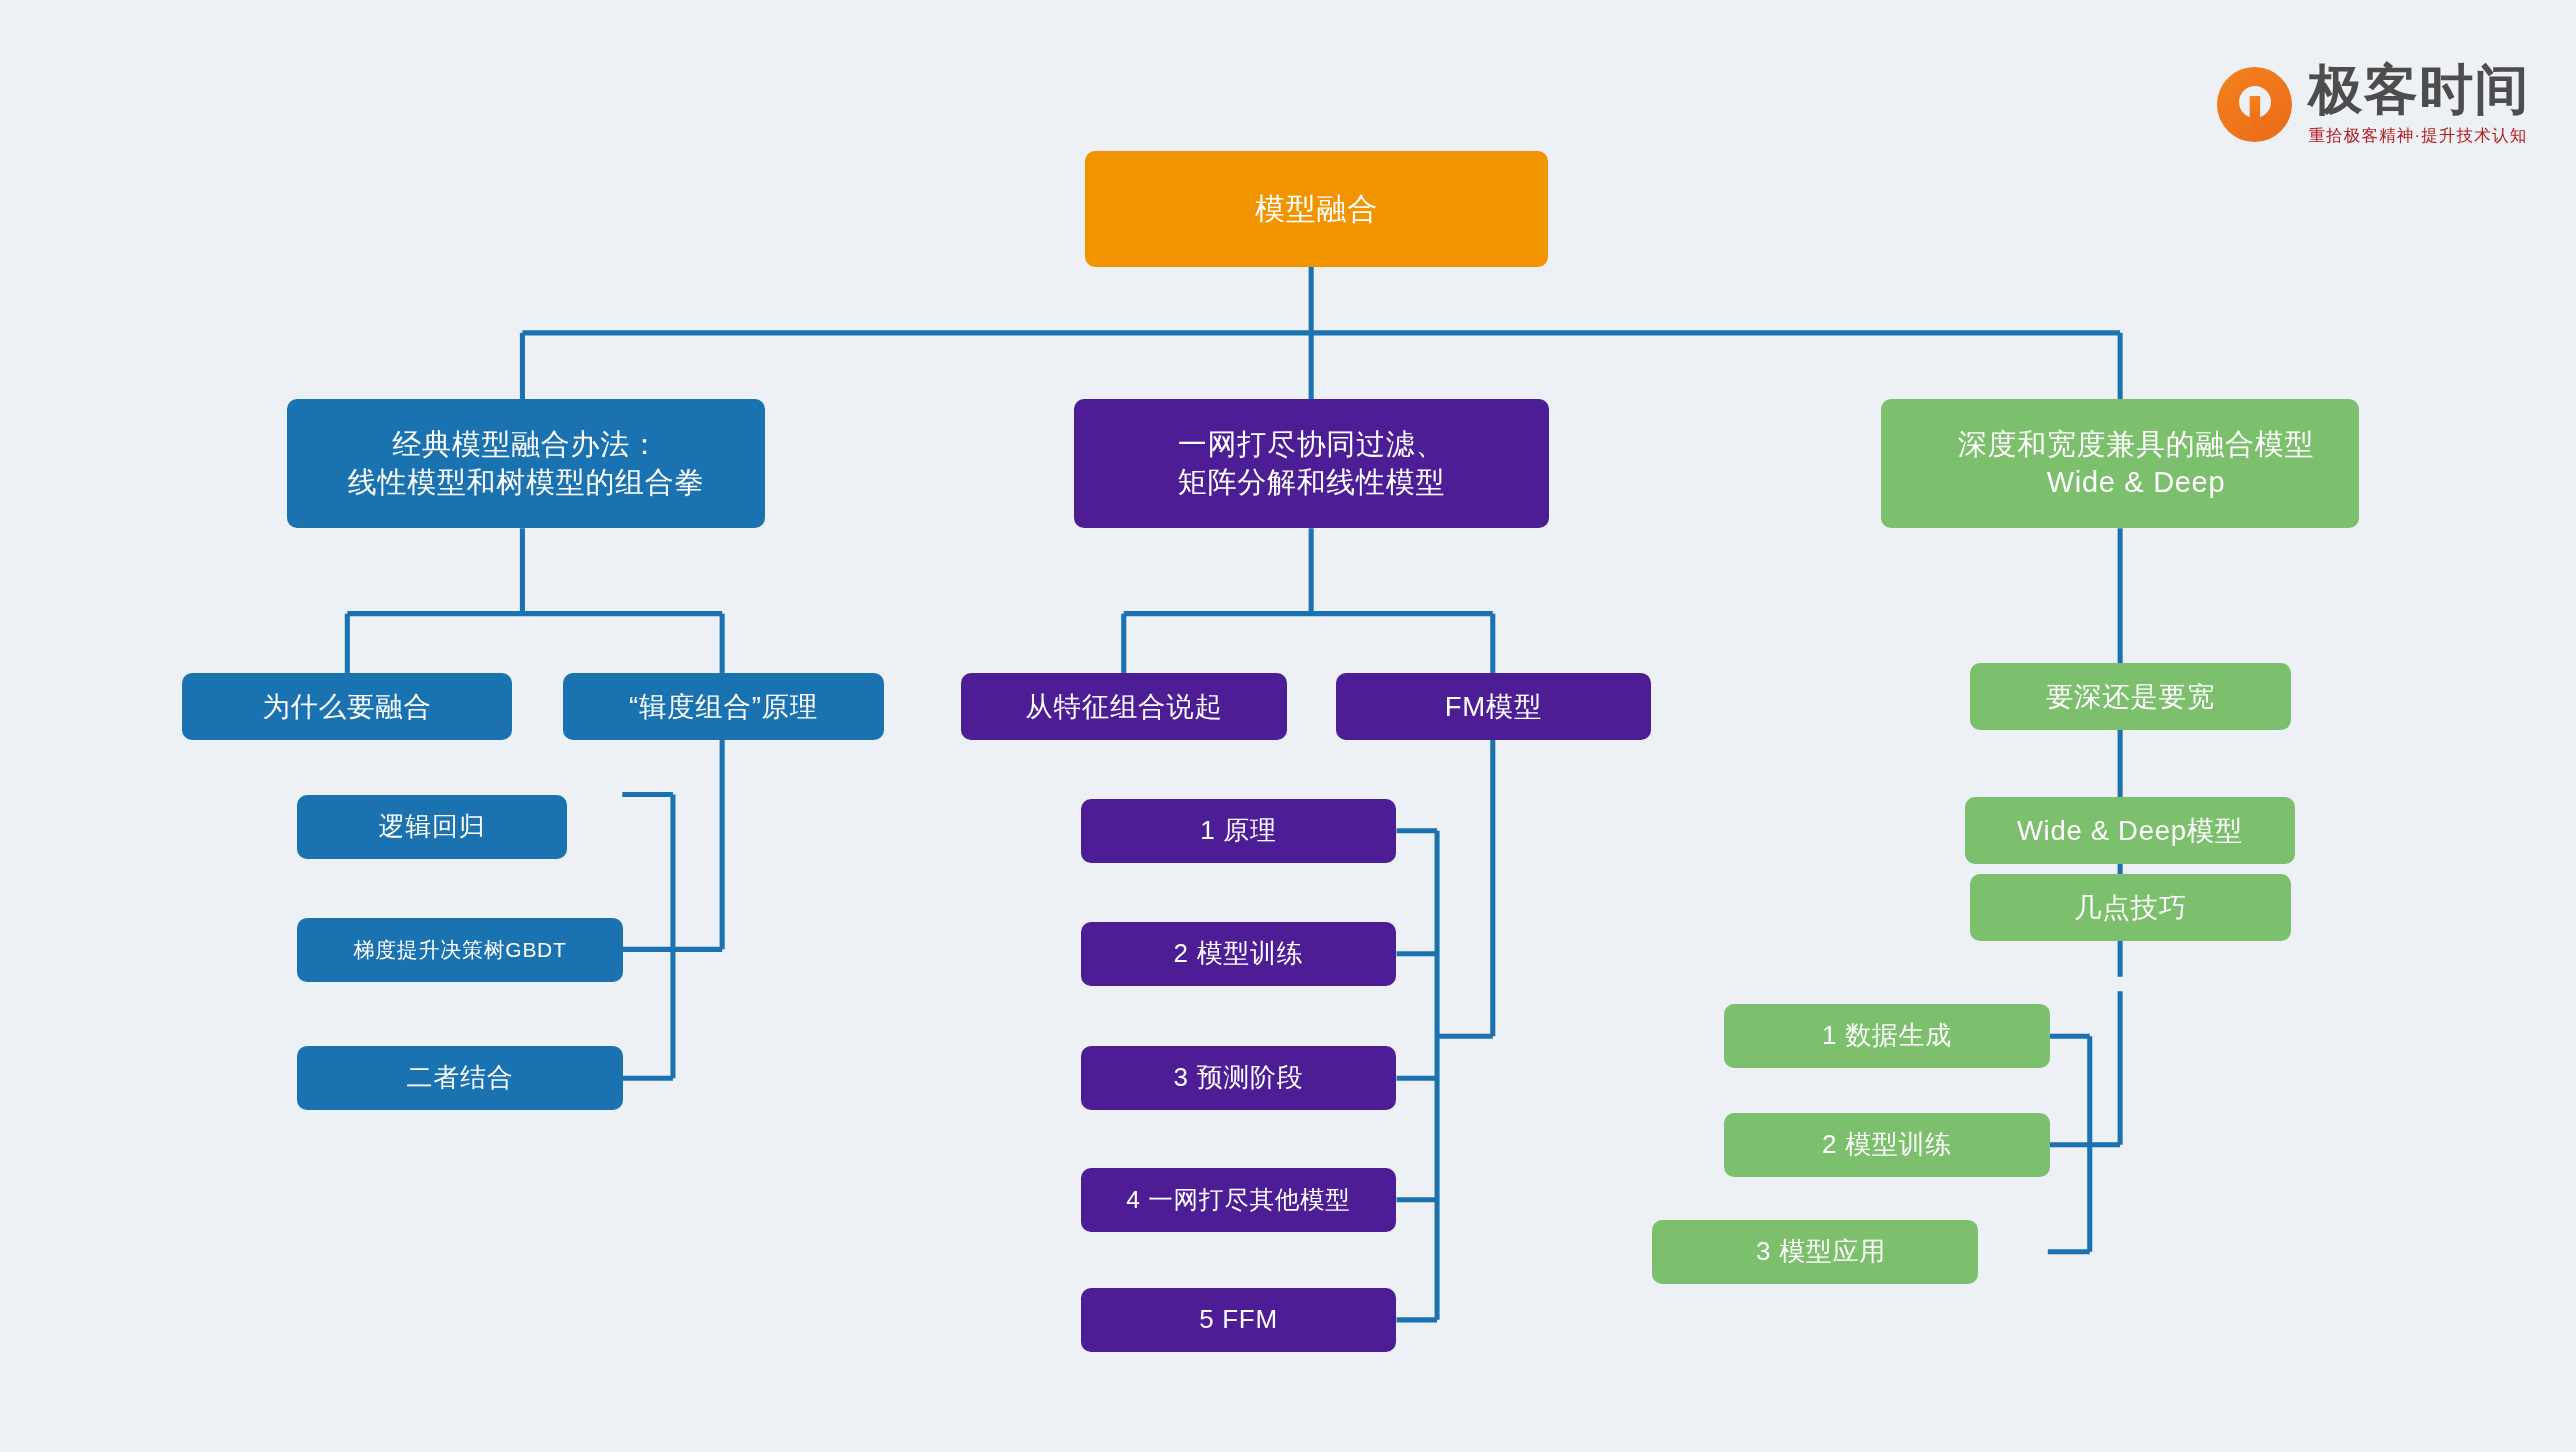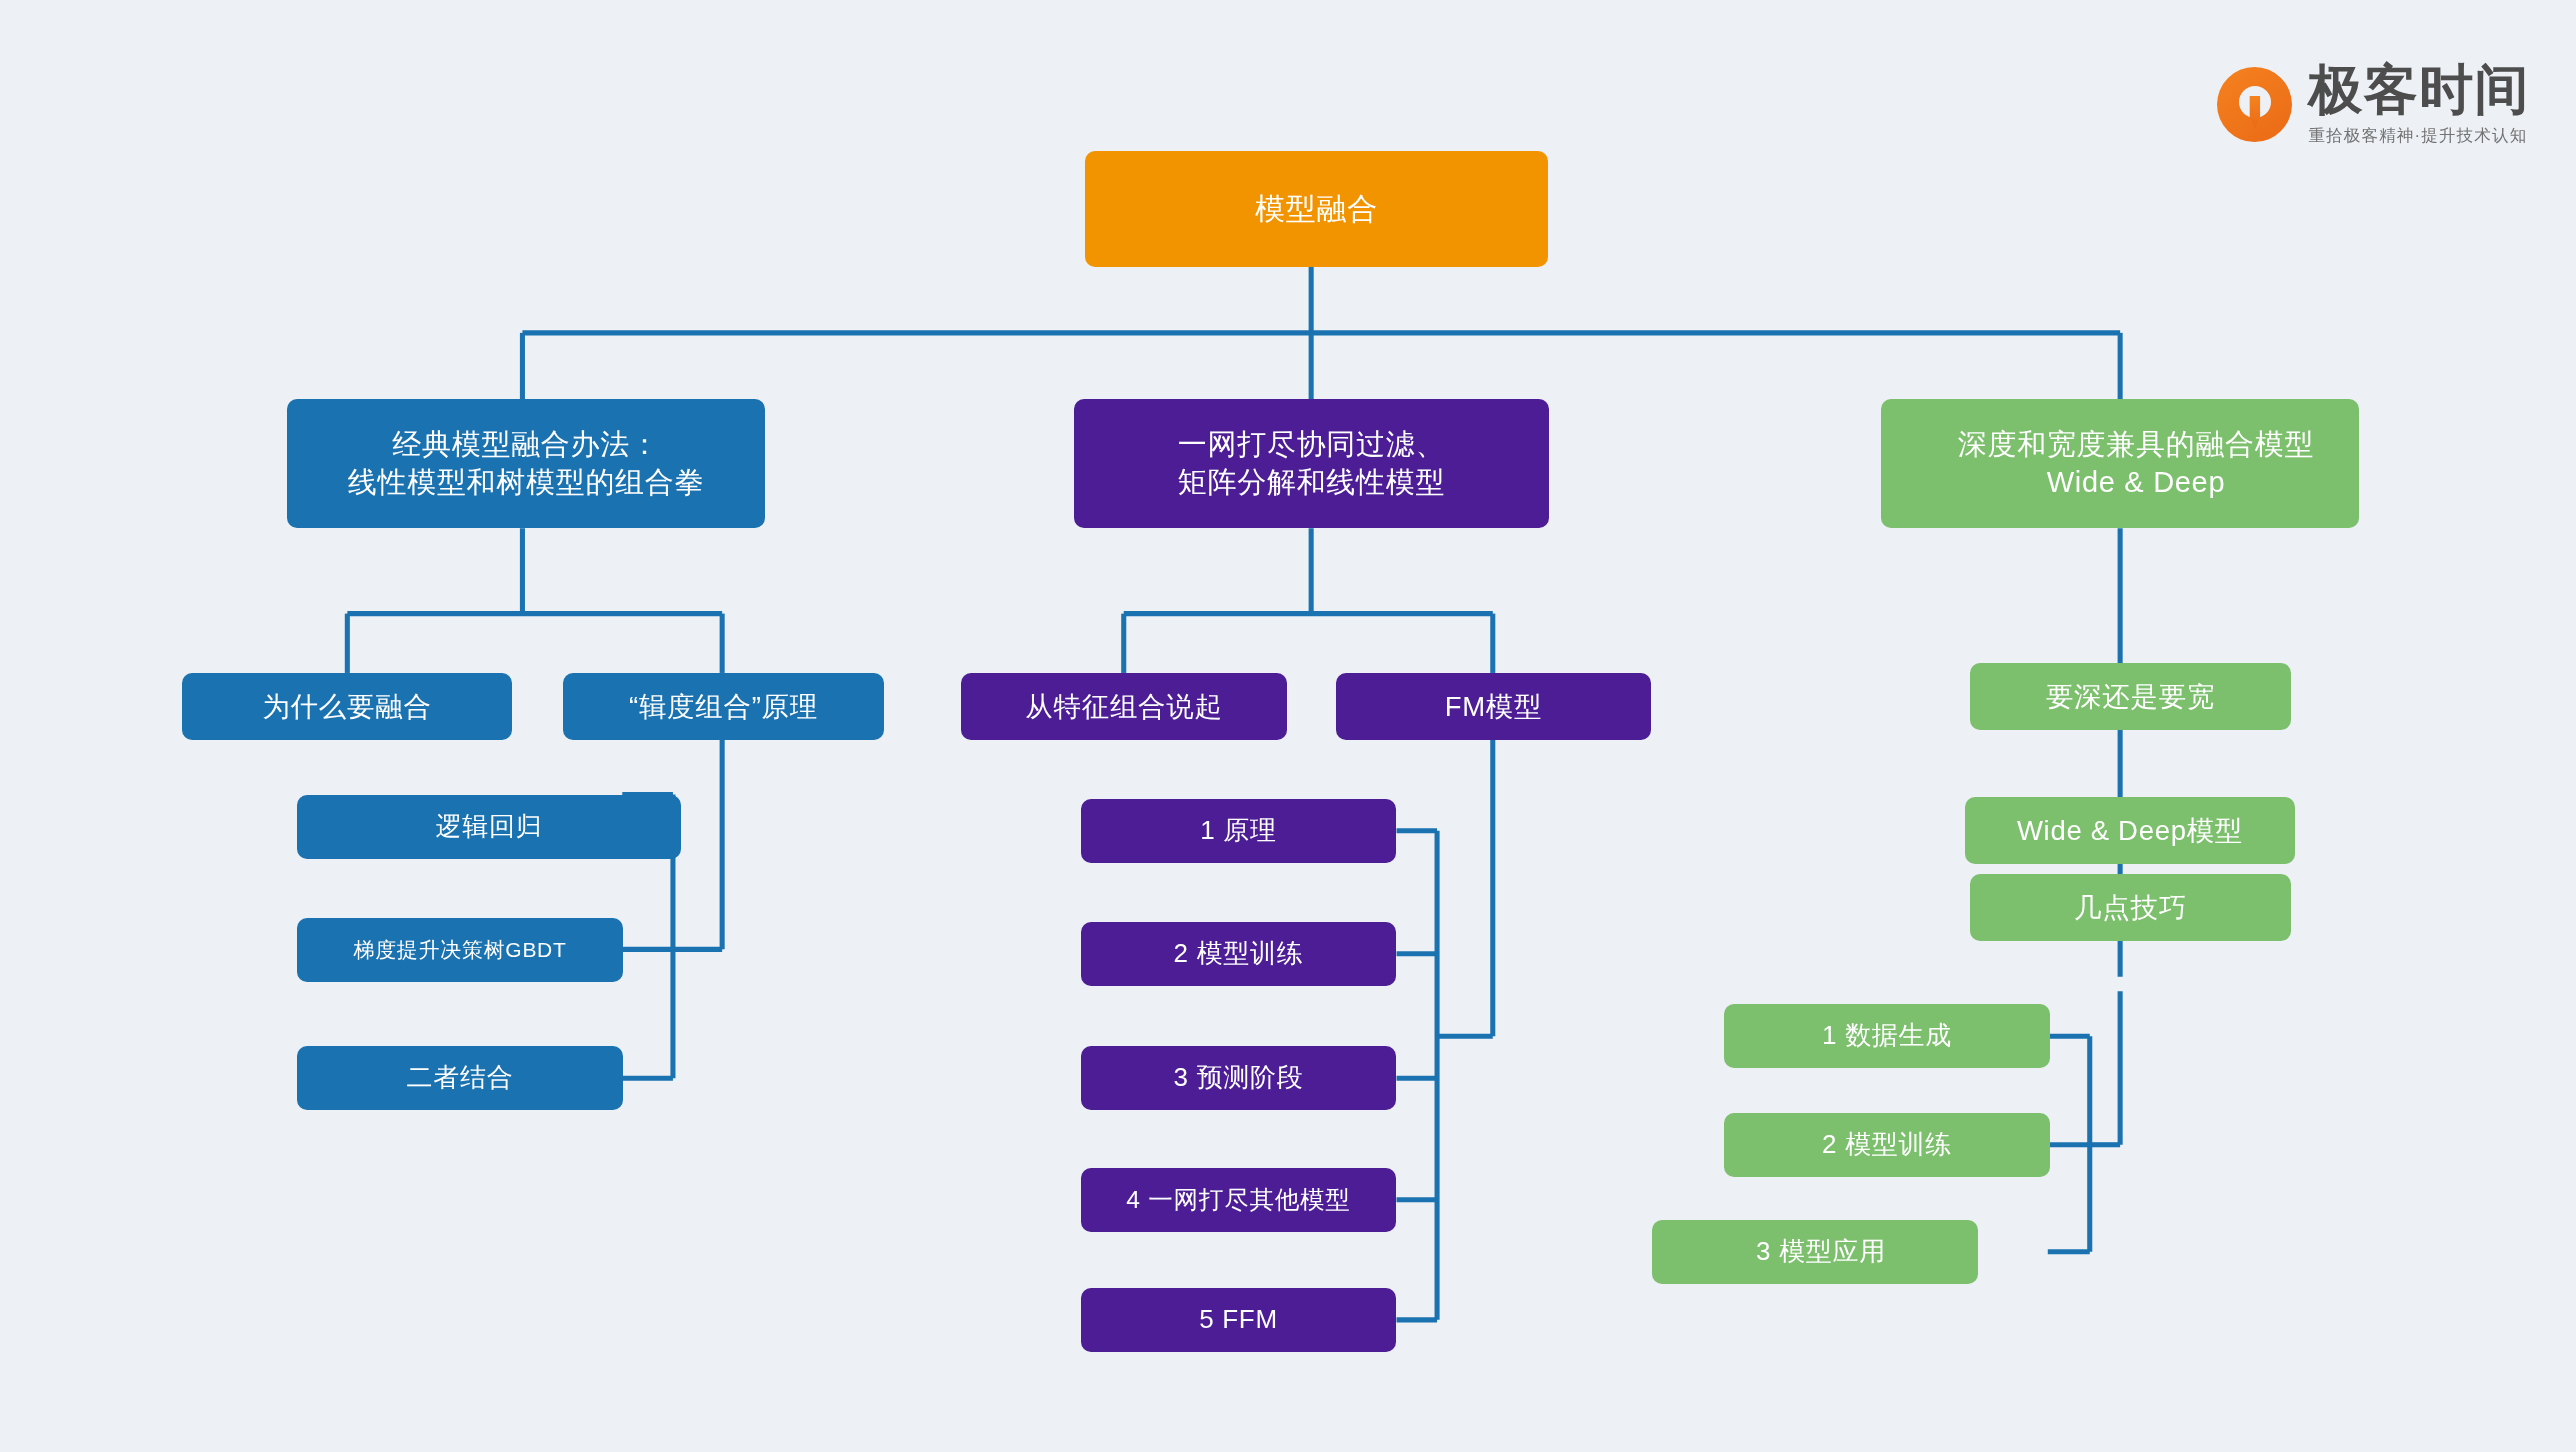--- a/index.html
+++ b/index.html
@@ -45,21 +45,21 @@
     content:"";position:absolute;left:50%;top:29px;transform:translateX(-50%);
     width:11px;height:33px;
     background:linear-gradient(180deg,#F5821F 0%,#EA6A16 100%);
     clip-path:polygon(0 0,100% 0,100% 62%,50% 100%,0 62%);
   }
   #logo .words{display:flex;flex-direction:column;align-items:flex-start;}
   #logo .wordmark{
     font-size:54px;color:#4d4d4d;font-weight:bold;letter-spacing:1.4px;line-height:1;
   }
   #logo .tagline{
-    font-size:16.6px;color:#737373;letter-spacing:1.1px;margin-top:8.7px;
+    font-size:16.6px;color:#b91c1c;letter-spacing:1.1px;margin-top:8.7px;
   }
 </style>
 </head>
 <body>
 
 <div id="canvas">
 
   <svg class="links" viewBox="0 0 3560 2008" xmlns="http://www.w3.org/2000/svg">
     <g fill="none" stroke="#1B72B0" stroke-width="7">
 
@@ -108,21 +108,21 @@
 
   <div class="node n-orange" style="left:1085px;top:151px;width:463px;height:116px;font-size:30px;">模型融合</div>
 
   <div class="node n-blue" style="left:287px;top:399px;width:478px;height:129px;font-size:29px;">经典模型融合办法：
 线性模型和树模型的组合拳</div>
 
   <div class="node n-blue" style="left:182px;top:673px;width:330px;height:67px;font-size:27.5px;">为什么要融合</div>
 
   <div class="node n-blue" style="left:563px;top:673px;width:321px;height:67px;font-size:27.5px;">“辑度组合”原理</div>
 
-  <div class="node n-blue" style="left:297px;top:795px;width:384px;height:64px;font-size:26px;">逻辑回归</div>
+  <div class="node n-blue" style="left:297px;top:795px;width:270px;height:64px;font-size:26px;">逻辑回归</div>
 
   <div class="node n-blue" style="left:297px;top:918px;width:326px;height:64px;font-size:21px;">梯度提升决策树GBDT</div>
 
   <div class="node n-blue" style="left:297px;top:1046px;width:326px;height:64px;font-size:26px;">二者结合</div>
 
   <div class="node n-teal" style="left:1074px;top:399px;width:475px;height:129px;font-size:29px;">一网打尽协同过滤、
 矩阵分解和线性模型</div>
 
   <div class="node n-teal" style="left:961px;top:673px;width:326px;height:67px;font-size:27.5px;">从特征组合说起</div>
 

